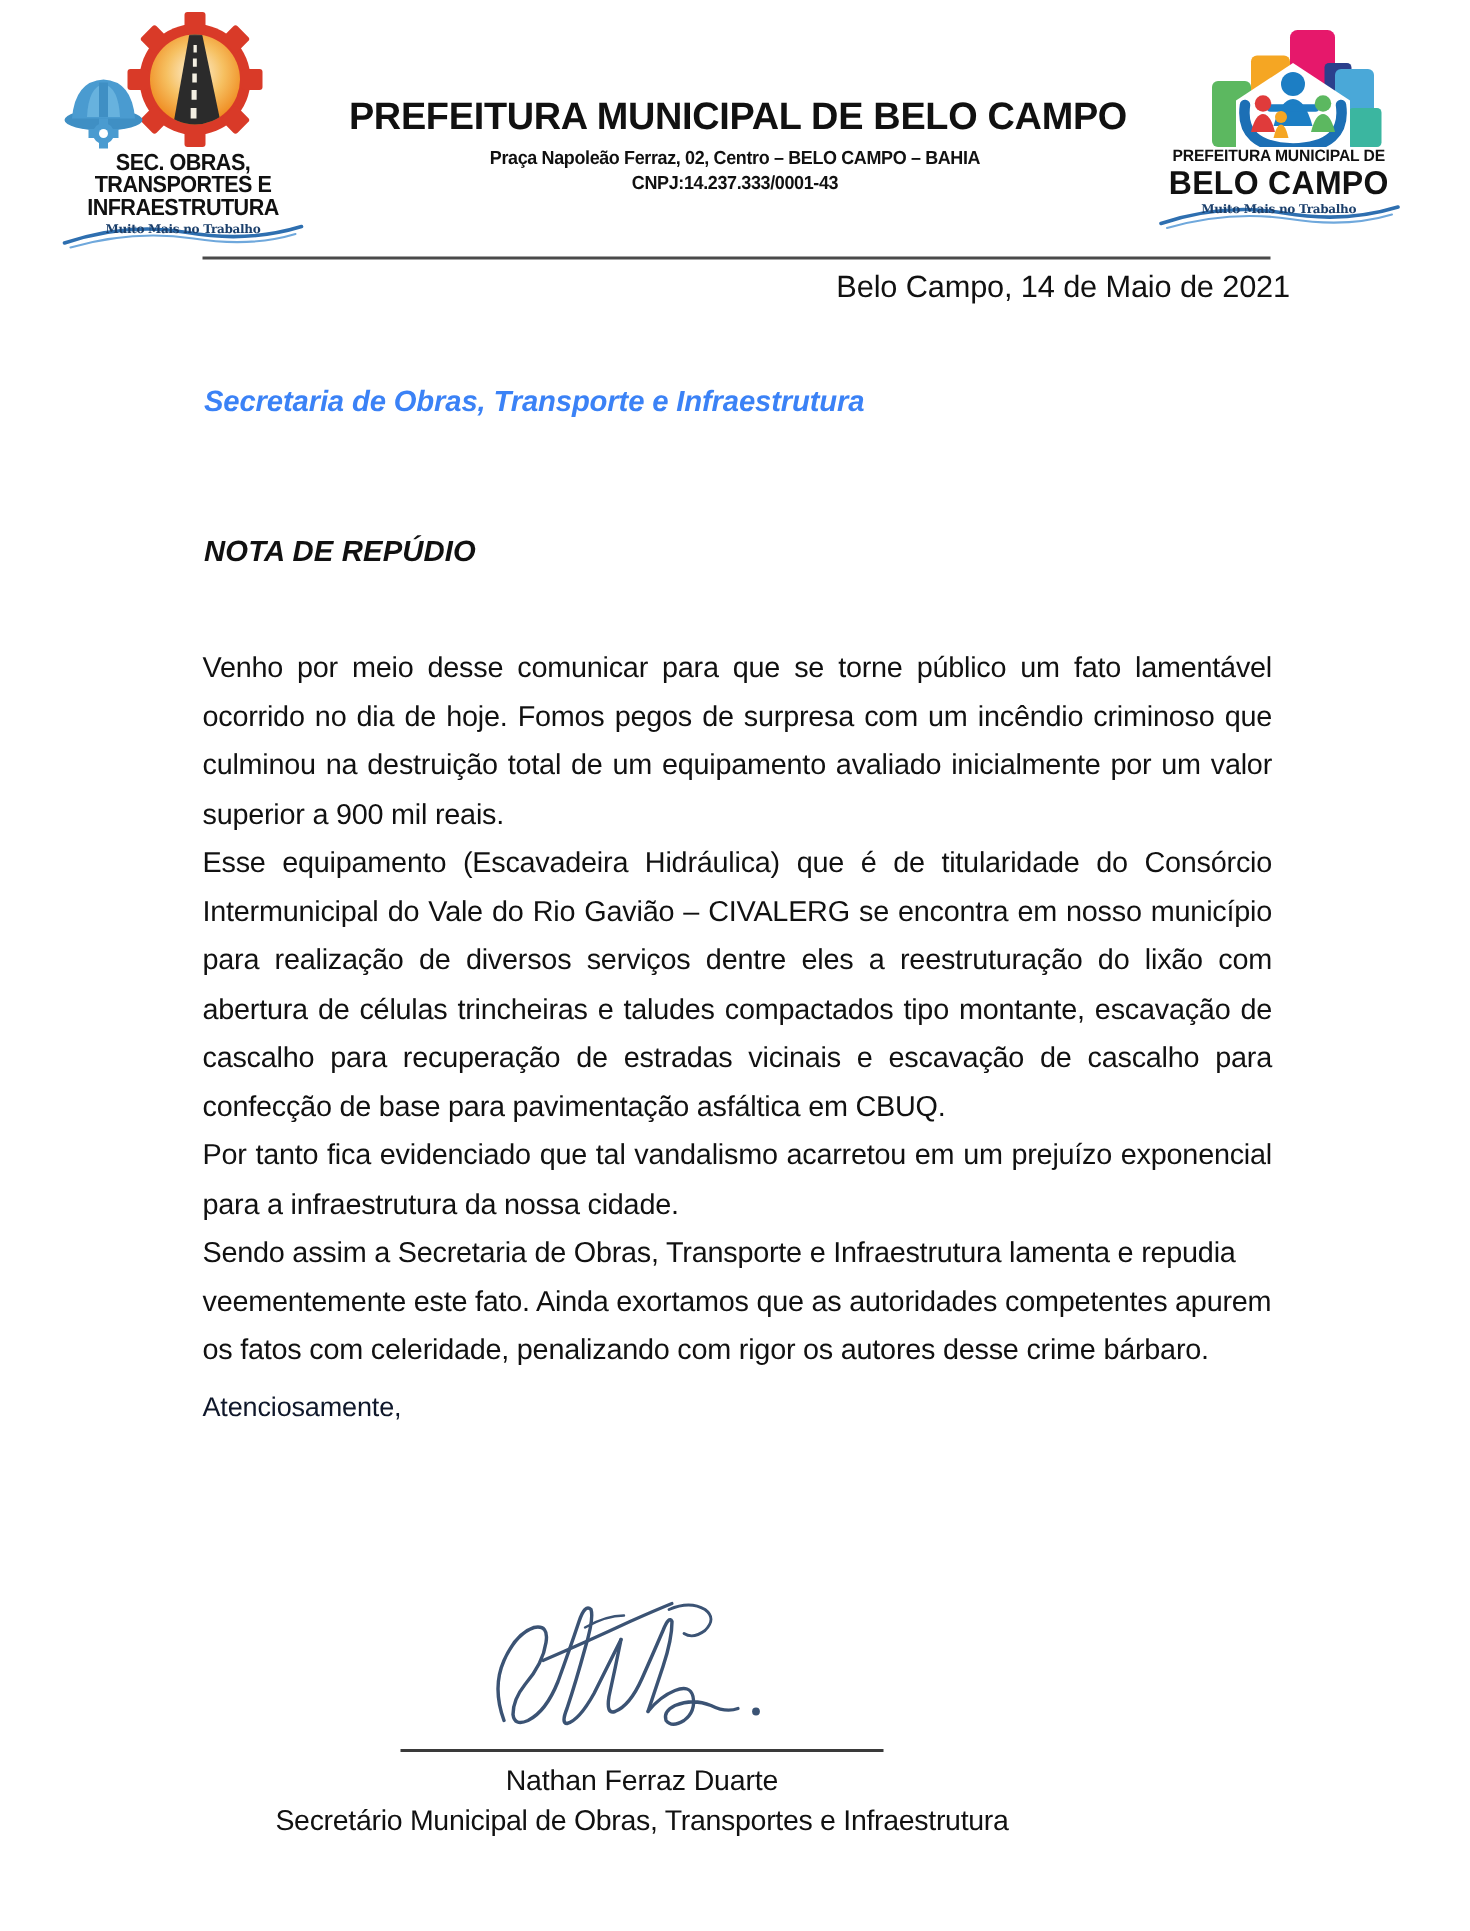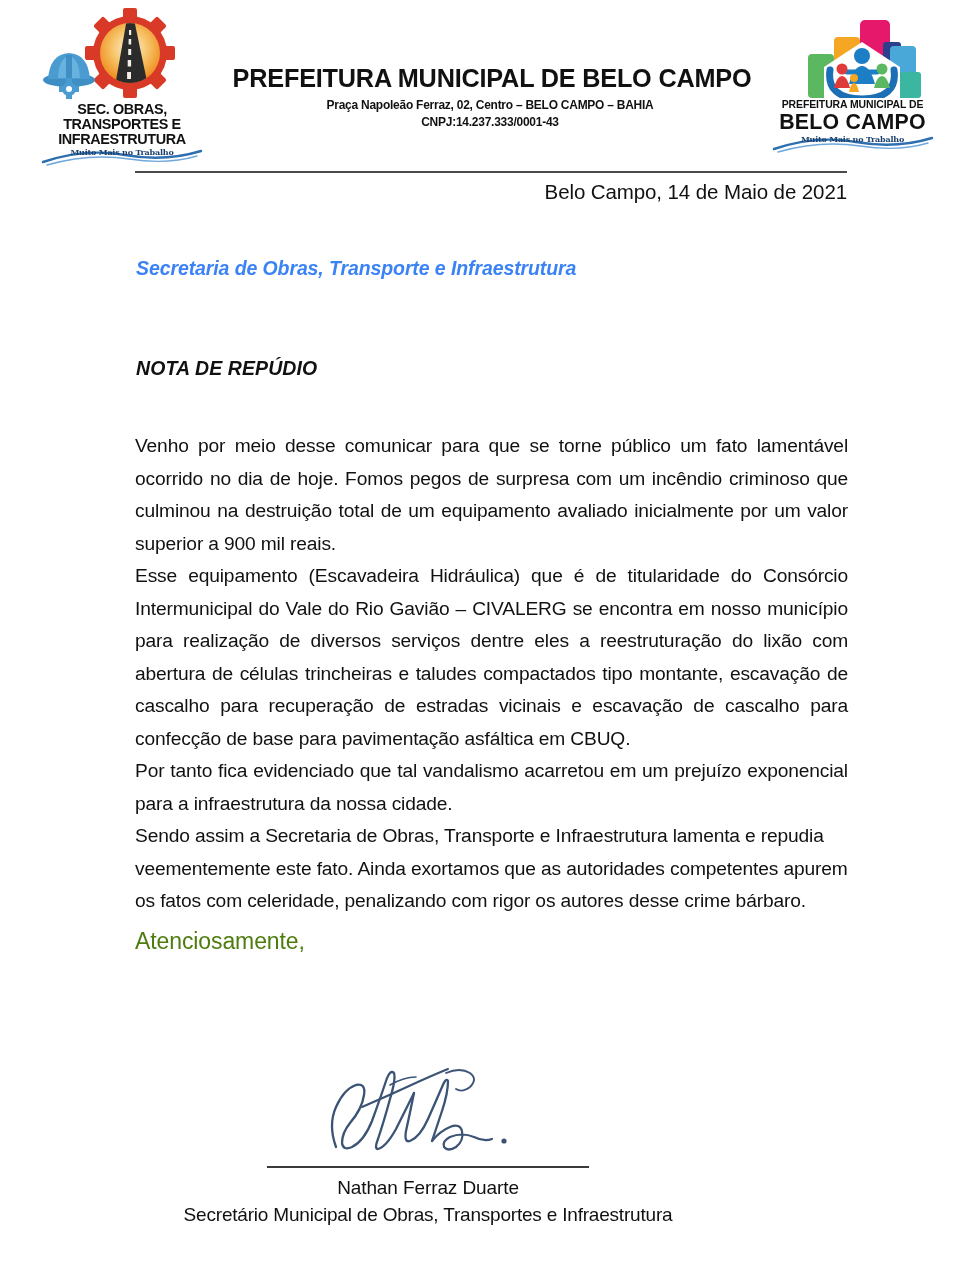--- a/index.html
+++ b/index.html
@@ -143,21 +143,21 @@
     left: 135px;
     top: 171px;
     width: 712px;
     height: 0;
     border-top: 2px solid #4a4a4a;
   }
 
   
   .date-line {
     position: absolute;
-    left: 135px;
+    left: 148px;
     top: 180px;
     width: 712px;
     text-align: right;
     font-size: 20.5px;
     color: #111111;
     letter-spacing: -0.1px;
   }
 
   .sector-head {
     position: absolute;
@@ -197,22 +197,22 @@
     text-align: justify;
   }
   .body-text p:last-child {
     text-align: left;
   }
 
   .closing {
     position: absolute;
     left: 135px;
     top: 928px;
-    font-size: 23px;
-    color: #4d7c0f;
+    font-size: 18px;
+    color: #0f172a;
     letter-spacing: -0.1px;
   }
 
   
   .sig-block {
     position: absolute;
     left: 0;
     top: 1055px;
     width: 856px;
     text-align: center;

